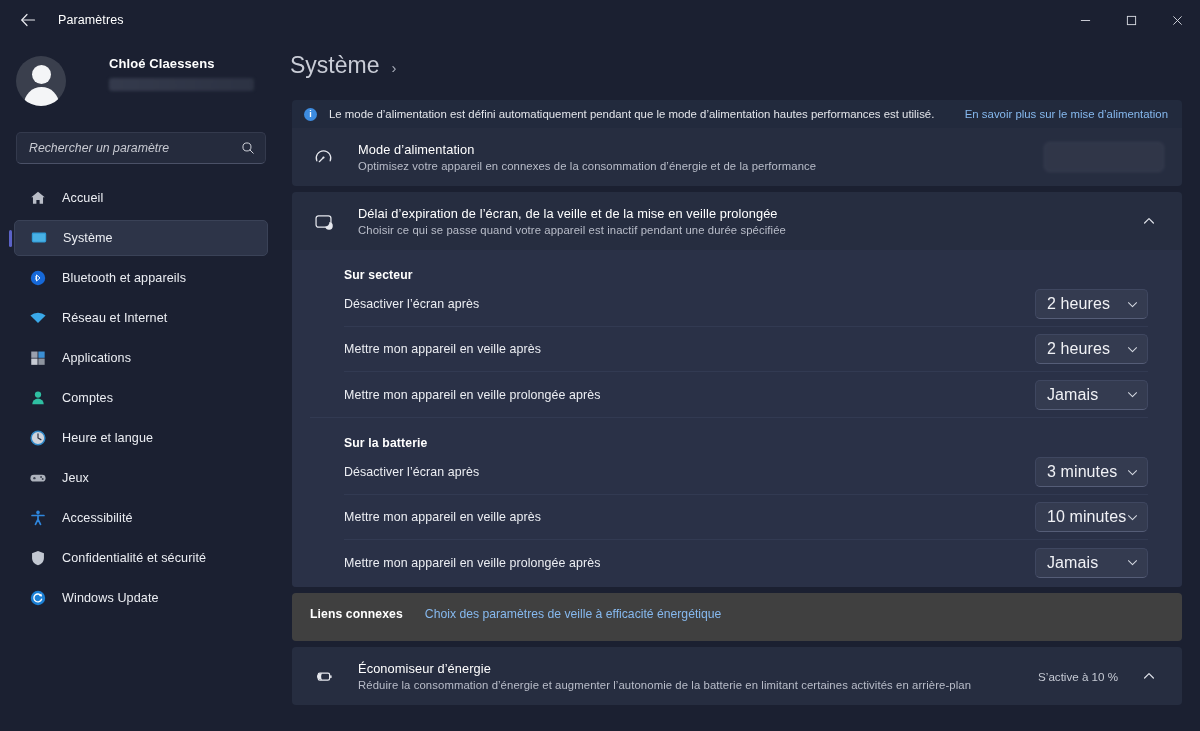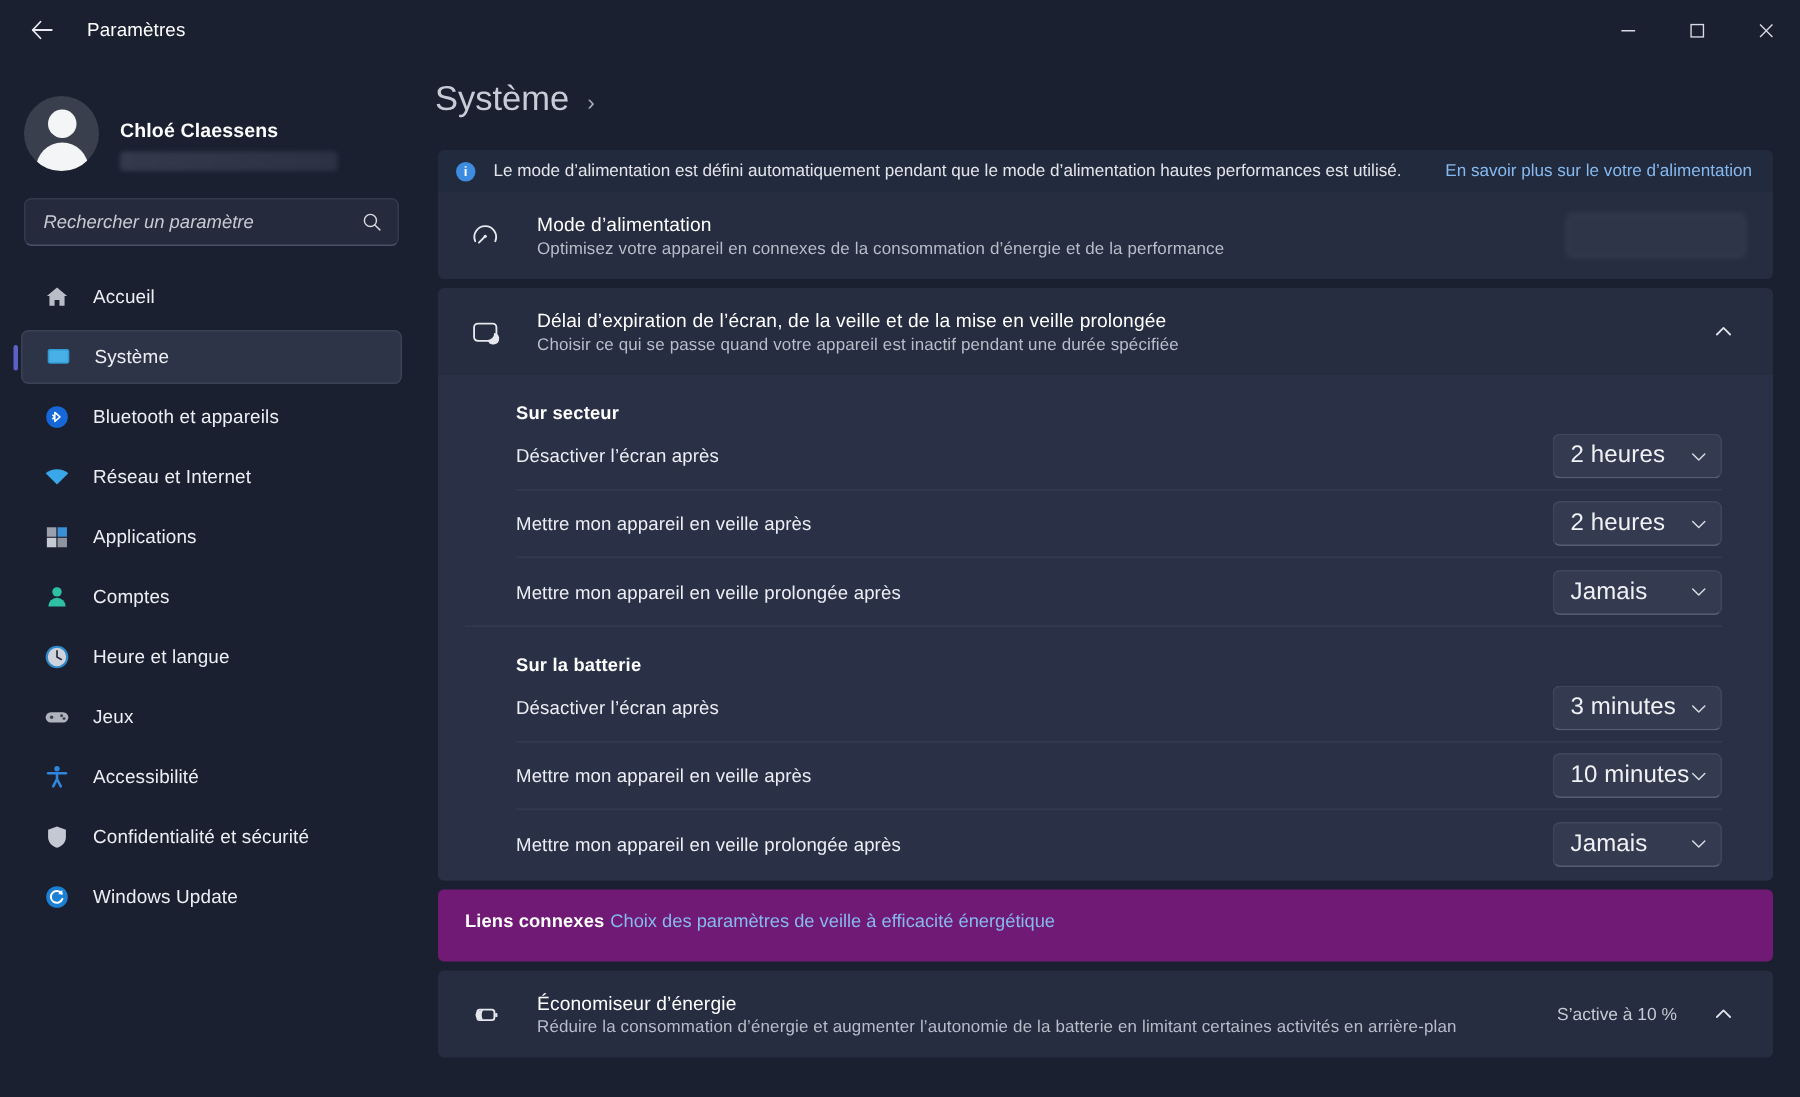--- a/index.html
+++ b/index.html
@@ -71,23 +71,24 @@
   
   .sidebar {
     position: absolute;
     top: 40px; left: 0;
     width: 282px; height: 691px;
     background: #1b2031;
     padding-top: 8px;
   }
   .profile {
     display: flex;
-    align-items: flex-end;
+    align-items: flex-start;
     padding: 8px 0 0 16px;
     height: 66px;
+    gap: 29px;
   }
   .avatar {
     width: 50px; height: 50px;
     border-radius: 50%;
     background: #3a3f4d;
     position: relative;
     overflow: hidden;
     flex: 0 0 auto;
   }
   .avatar .head {
@@ -355,32 +356,32 @@
     flex: 1;
     letter-spacing: .1px;
   }
   .combo svg { width: 11px; height: 11px; flex: 0 0 auto; }
 
   .related {
     display: flex;
     align-items: center;
     height: 48px;
     padding: 0 18px 6px 18px;
-    background: #701a75;
+    background: #404040;
     border-radius: 4px;
     margin-bottom: 6px;
   }
   .related-title {
     font-size: 12.2px;
     font-weight: 700;
     color: #ffffff;
     letter-spacing: .1px;
   }
   .related-link {
-    margin-left: 4px;
+    margin-left: 22px;
     font-size: 12.2px;
     color: #86b9ef;
     cursor: pointer;
     text-decoration: none;
   }
 
   .group-sep {
     height: 1px;
     background: #323a52;
     margin: 0 18px 0 18px;
@@ -566,21 +567,21 @@
     <div class="breadcrumb">
       <span class="bc-parent">Système</span>
       <span class="bc-sep">›</span>
     </div>
 
     <div class="content">
 
       <div class="banner">
         <span class="i-ico">i</span>
         <span class="banner-text">Le mode d’alimentation est défini automatiquement pendant que le mode d’alimentation hautes performances est utilisé.</span>
-        <span class="banner-link">En savoir plus sur le votre d’alimentation</span>
+        <span class="banner-link">En savoir plus sur le mise d’alimentation</span>
       </div>
 
       <div class="card attached-top">
         <div class="card-head">
           <span class="card-ico">
             <svg viewBox="0 0 22 22">
               <path d="M4 14.5 A7.6 7.6 0 1 1 18 14.5" fill="none" stroke="#e6e8ee" stroke-width="1.3" stroke-linecap="round"></path>
               <path d="M11 11 L6.6 15.4" stroke="#e6e8ee" stroke-width="1.3" stroke-linecap="round"></path>
               <circle cx="11" cy="11" r="1.1" fill="#e6e8ee"></circle>
             </svg>

